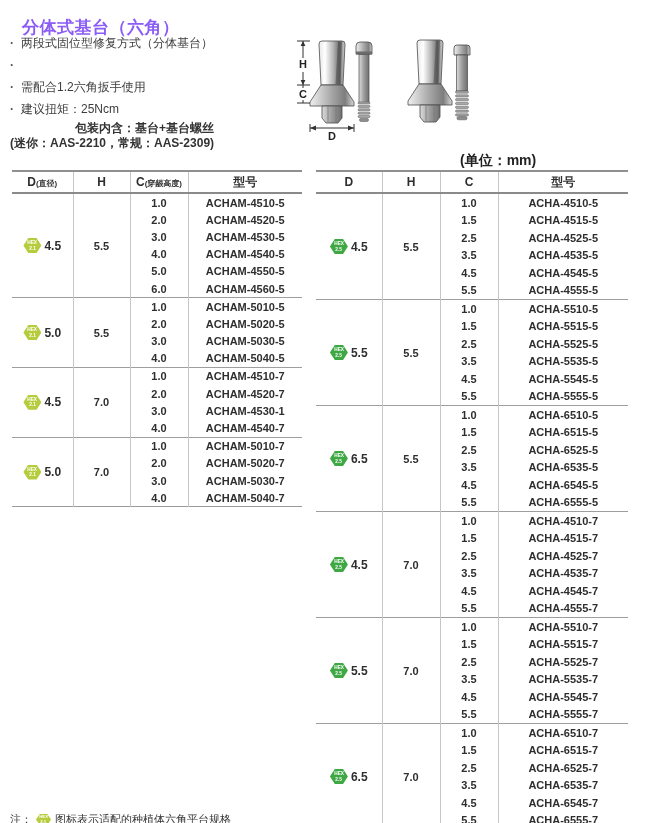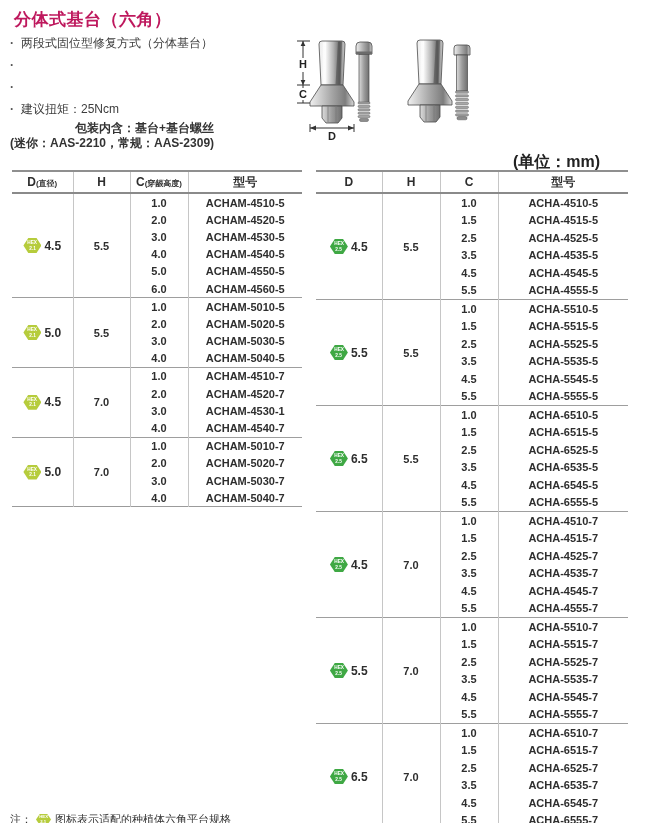--- a/index.html
+++ b/index.html
@@ -2,28 +2,28 @@
 <html><head>
 <meta charset="utf-8">
 <style>
   html,body{margin:0;padding:0;}
   body{
     width:662px;height:823px;position:relative;overflow:hidden;background:#ffffff;
     font-family:"Liberation Sans","DejaVu Sans",sans-serif;color:#2d2d2d;
   }
   .page{position:absolute;inset:0;}
   .title{
-    position:absolute;left:10px;top:4px;margin:4px;
-    font-size:17px;font-weight:bold;color:#be185d;letter-spacing:.5px;
+    position:absolute;left:10px;top:4px;margin:12px;
+    font-size:17px;font-weight:bold;color:#8b5cf6;letter-spacing:.5px;
   }
   .bullets{position:absolute;left:10px;top:32px;margin:0;padding:0;list-style:none;}
   .bullets li{font-size:12px;color:#3d3d3d;height:22px;line-height:22px;display:flex;align-items:center;}
   .bullets .dot{margin-right:7px;color:#555;font-weight:bold;}
   .pkg{position:absolute;left:10px;top:121px;font-size:12px;font-weight:bold;color:#333;line-height:15px;text-align:right;}
-  .unit{position:absolute;left:460px;top:152px;width:140px;text-align:right;font-size:16px;font-weight:bold;color:#222;}
+  .unit{position:absolute;left:460px;top:152px;width:140px;font-size:14px;font-weight:bold;color:#222;}
   .diagram{position:absolute;left:283px;top:28px;}
   .dimtext{font-size:11px;font-weight:bold;fill:#222;text-anchor:middle;}
 
   .tbl-wrap{position:absolute;top:170px;}
   .ltable{left:12px;width:290px;}
   .rtable{left:316px;width:312px;}
   .spec-table{border-collapse:collapse;table-layout:fixed;width:100%;border-bottom:1px solid #9b9b9b;}
   .spec-table thead tr{border-top:2px solid #8f8f8f;border-bottom:2px solid #8a8a8a;}
   .spec-table th{height:20px;padding:0;font-size:12px;font-weight:bold;color:#2e2e2e;text-align:center;vertical-align:middle;}
   .spec-table th .sub{font-size:8px;font-weight:bold;}
@@ -58,20 +58,21 @@
   <ul class="bullets">
     <li>
         <span class="dot">·</span>
         <span>两段式固位型修复方式（分体基台）</span>
       </li>
     <li>
         <span class="dot">·</span>
       </li>
     <li>
         <span class="dot">·</span>
+        <span>需配合1.2六角扳手使用</span>
       </li>
     <li>
         <span class="dot">·</span>
         <span>建议扭矩：25Ncm</span>
       </li>
   </ul>
 
   <div class="pkg">
     <div>包装内含：基台+基台螺丝</div>
     <div>(迷你：AAS-2210，常规：AAS-2309)</div>

